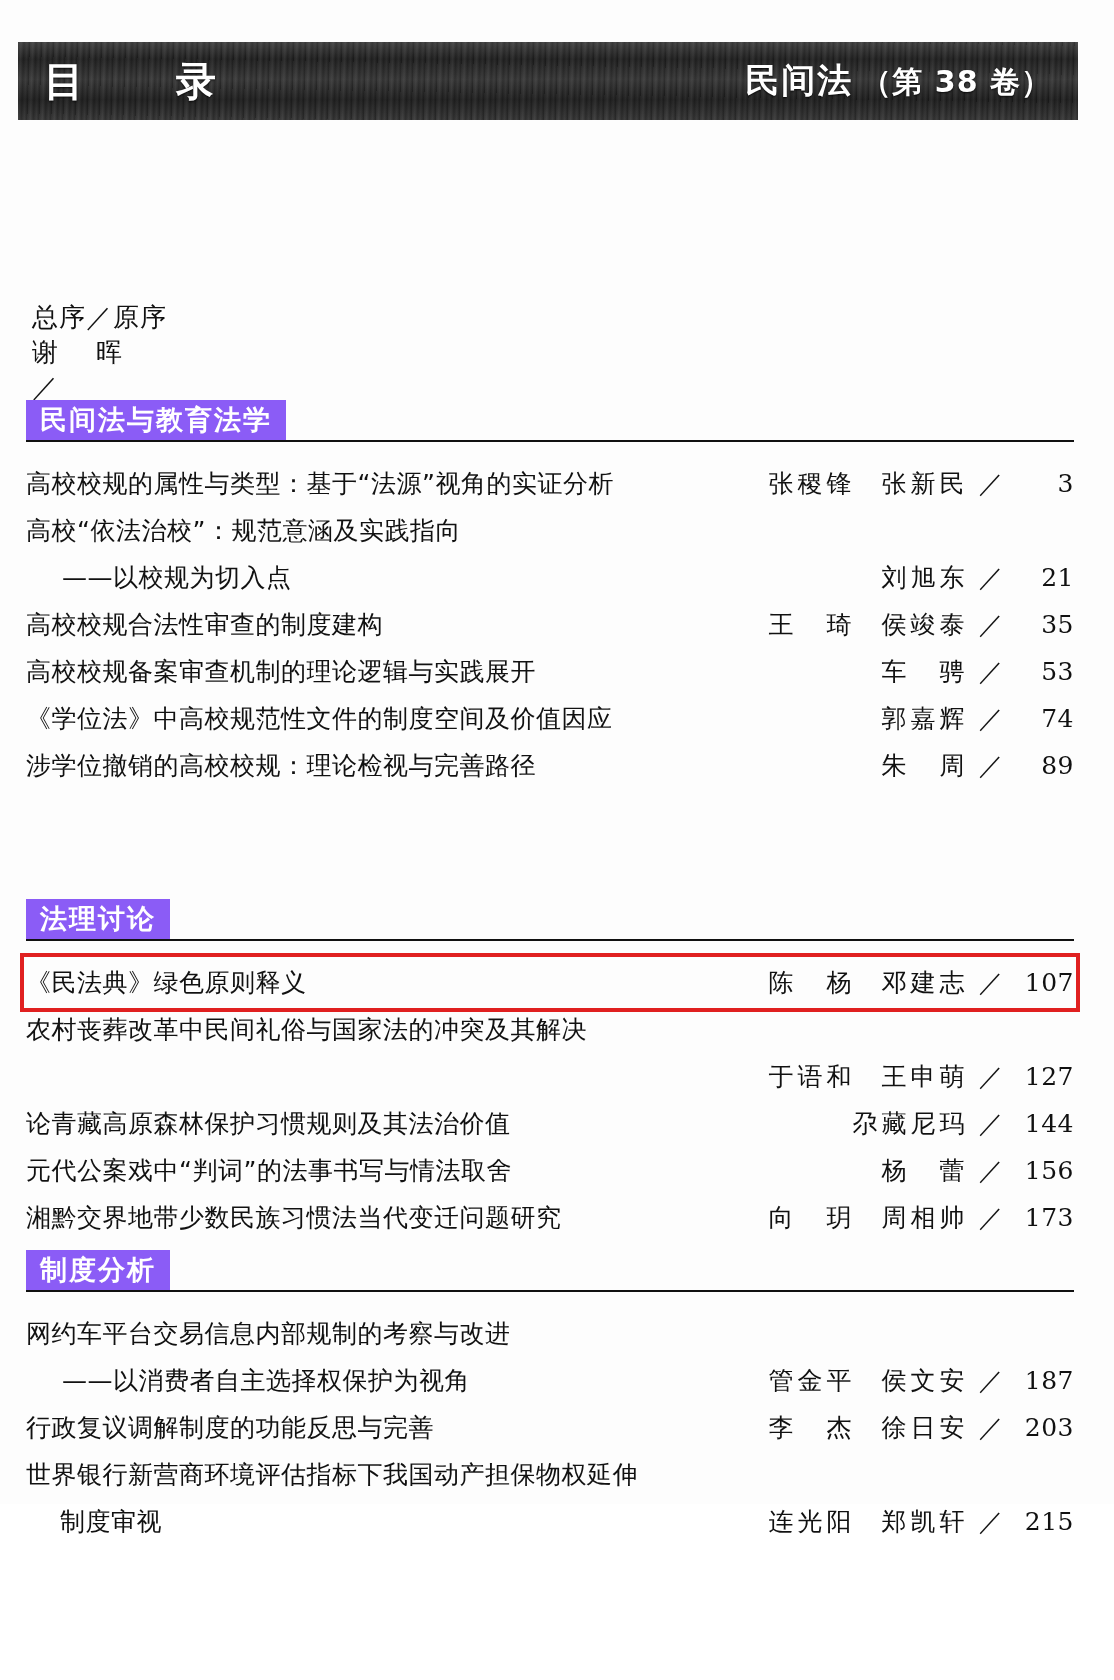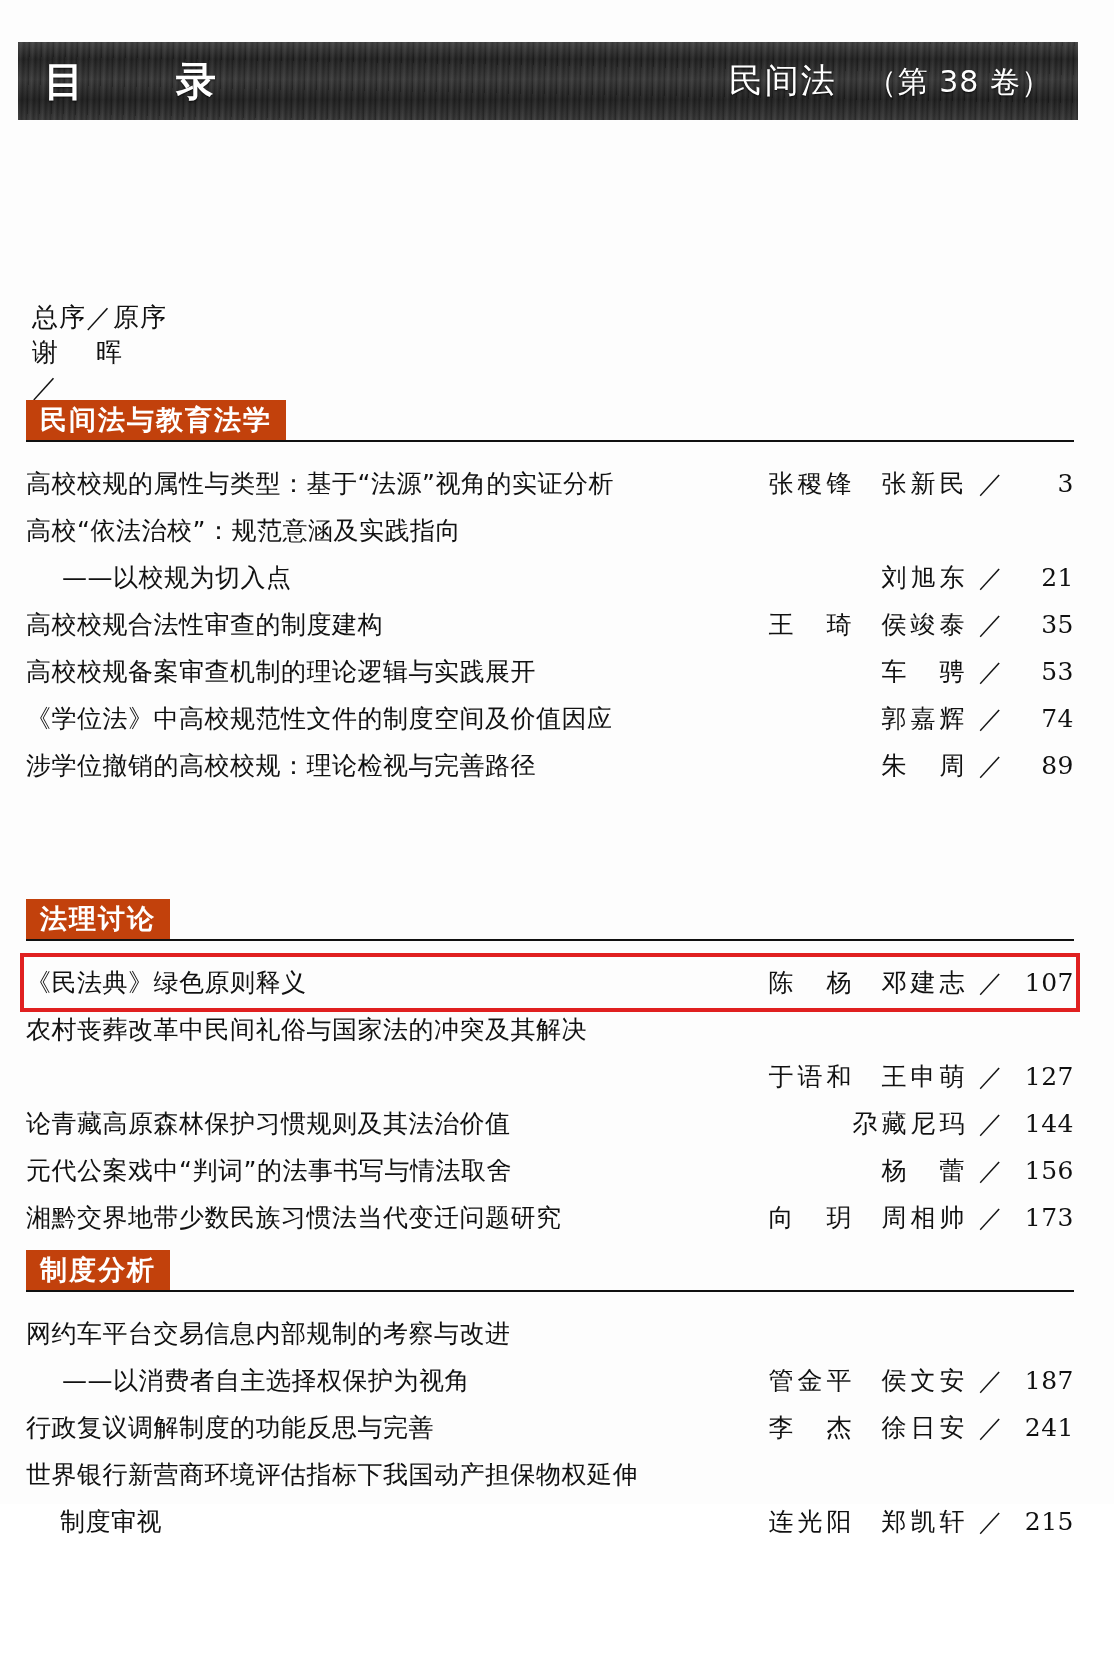--- a/index.html
+++ b/index.html
@@ -43,27 +43,27 @@
     color: #ffffff;
     font-size: 40px;
     font-weight: bold;
     letter-spacing: 26px;
     text-shadow: 0 1px 2px rgba(0,0,0,0.8);
     white-space: nowrap;
   }
   .header-band .hb-right {
     color: #ffffff;
     font-size: 34px;
-    font-weight: normal;
+    font-weight: bold;
     letter-spacing: 2px;
     text-shadow: 0 1px 2px rgba(0,0,0,0.8);
     white-space: nowrap;
     display: flex;
     align-items: baseline;
-    gap: 30px;
+    gap: 8px;
   }
   .header-band .hb-vol {
     font-size: 30px;
     letter-spacing: 1px;
   }
 
   
   .preface {
     position: absolute;
     left: 26px;
@@ -106,21 +106,21 @@
   .sec-head .sec-rule {
     position: absolute;
     left: 0;
     right: 0;
     top: 40px;
     border-bottom: 2px solid #111;
   }
   .sec-head .sec-tag {
     position: relative;
     display: inline-block;
-    background: #c2410c;
+    background: #8b5cf6;
     color: #ffffff;
     font-size: 27px;
     font-weight: bold;
     letter-spacing: 2px;
     padding: 6px 14px 7px 14px;
     line-height: 1;
     z-index: 2;
   }
 
   
@@ -323,21 +323,21 @@
             <span class="e-page">187</span>
           </div>
           <div class="entry">
             <span class="e-title">行政复议调解制度的功能反思与完善</span>
             <span class="e-gap"></span>
             <span class="e-authors">
               <span class="e-author">李　杰</span>
               <span class="e-author">徐日安</span>
             </span>
             <span class="e-slash">／</span>
-            <span class="e-page">241</span>
+            <span class="e-page">203</span>
           </div>
           <div class="entry">
             <span class="e-title">世界银行新营商环境评估指标下我国动产担保物权延伸</span>
             <span class="e-gap"></span>
           </div>
           <div class="entry cont2">
             <span class="e-title">制度审视</span>
             <span class="e-gap"></span>
             <span class="e-authors">
               <span class="e-author">连光阳</span>

